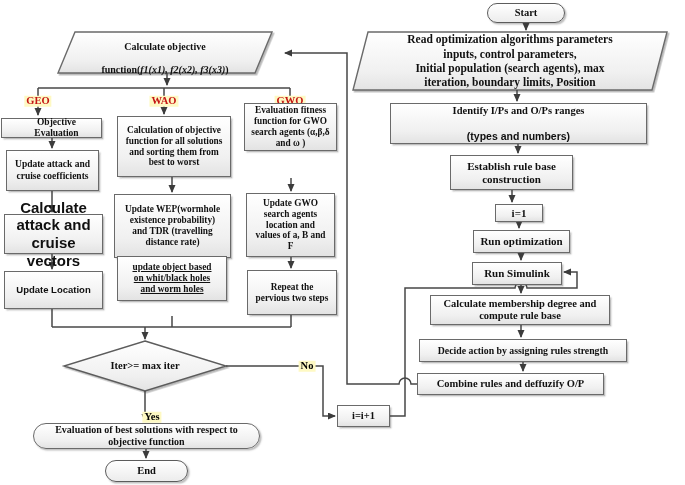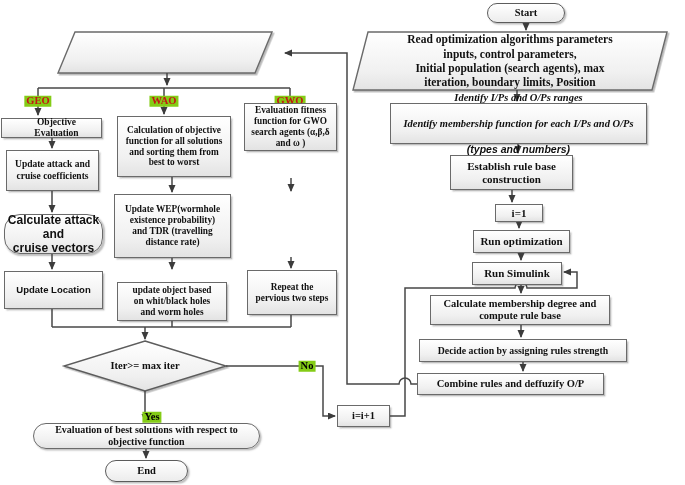--- a/index.html
+++ b/index.html
@@ -12,24 +12,24 @@
   .box{background:linear-gradient(180deg,#ffffff 0%,#f0f0f0 70%,#e3e3e3 100%);
        border:1.4px solid #6a6a6a;
        box-shadow:1.6px 1.6px 1.6px rgba(70,70,70,.35);}
   .oval{border-radius:12px;
         background:linear-gradient(180deg,#ffffff,#ececec);
         border:1.5px solid #5c5c5c;
         box-shadow:1.6px 1.6px 1.6px rgba(70,70,70,.35);}
   .shape-text{background:transparent;border:none;}
   .sans{font-family:"Liberation Sans",sans-serif;}
   .blockline{display:block;}
-  .chip{position:absolute;transform:translate(-50%,-50%);background:#84cc16;
+  .chip{position:absolute;transform:translate(-50%,-50%);background:#fef9c3;
         padding:0 2px;font-weight:bold;line-height:1;white-space:nowrap;}
   .red{color:#c51414;}
-  .f9{font-size:12px;border-radius:16px;}  .f93{font-size:9.3px;} .f95{font-size:9.5px;}
+  .f9{font-size:15px;}  .f93{font-size:9.3px;} .f95{font-size:9.5px;}
   .f98{font-size:9.8px;} .f10{font-size:10px;} .f105{font-size:10.5px;}
   .f11{font-size:11px;} .f115{font-size:11.5px;}
 </style>
 </head>
 <body>
 
 <div id="canvas">
 
   <svg id="wires" width="685" height="485" viewBox="0 0 685 485">
     <defs>
@@ -82,71 +82,81 @@
       <path d="M519 222 V228" marker-end="url(#ah)"></path>
       <path d="M521 253 V260" marker-end="url(#ah)"></path>
       <path d="M521 285 V293" marker-end="url(#ah)"></path>
       <path d="M521 325 V337" marker-end="url(#ah)"></path>
       <path d="M523 362 V371" marker-end="url(#ah)"></path>
       <path d="M417 384 H411 A6 6 0 0 0 399 384 H347 V53 H285" marker-end="url(#ah)"></path>
       <path d="M390 416 H405 V288 H515 A6 6 0 0 1 527 288 H577 V272 H564" marker-end="url(#ah)"></path>
     </g>
   </svg>
 
+  <div class="node shape-text f10" style="left:75px;top:33px;width:180px;height:39px;">
+    <div>
+      <span>Calculate objective</span><br>
+      <span>function(</span><i>f1(x1), f2(x2), f3(x3)</i><span>)</span>
+    </div>
+  </div>
 
   <span class="chip red f105" style="left:38px;top:101px;">GEO</span>
   <span class="chip red f105" style="left:164px;top:101px;">WAO</span>
   <span class="chip red f105" style="left:290px;top:101px;">GWO</span>
 
   <div class="node box f95" style="left:1px;top:118px;width:101px;height:20px;padding-left:12px;">Objective Evaluation</div>
   <div class="node box f95" style="left:6px;top:150px;width:93px;height:41px;">Update attack and
 cruise coefficients</div>
   <div class="node box f9 sans" style="left:4px;top:214px;width:99px;height:40px;">Calculate attack and
 cruise vectors</div>
   <div class="node box f95 sans" style="left:4px;top:271px;width:99px;height:38px;">Update Location</div>
 
   <div class="node box f93" style="left:117px;top:116px;width:114px;height:61px;">Calculation of objective
 function for all solutions
 and sorting them from
 best to worst</div>
   <div class="node box f93" style="left:114px;top:194px;width:117px;height:64px;">Update WEP(wormhole
 existence probability)
 and TDR (travelling
 distance rate)</div>
-  <div class="node box f93" style="left:117px;top:282px;width:110px;height:39px;">update object based
+  <div class="node box f93" style="left:117px;top:256px;width:110px;height:45px;text-decoration:underline;">update object based
 on whit/black holes
 and worm holes</div>
 
   <div class="node box f93" style="left:244px;top:103px;width:93px;height:48px;">Evaluation  fitness
 function for GWO
 search agents (α,β,δ
 and ω )</div>
+  <div class="node box f93" style="left:246px;top:193px;width:89px;height:64px;">Update GWO
+search agents
+location and
+values of a, B and
+F</div>
   <div class="node box f93" style="left:247px;top:270px;width:90px;height:45px;">Repeat the
 pervious two steps</div>
 
   <div class="node shape-text f105" style="left:95px;top:356px;width:100px;height:20px;">Iter&gt;= max iter</div>
 
   <span class="chip f105" style="left:152px;top:417px;">Yes</span>
   <span class="chip f105" style="left:307px;top:366px;">No</span>
 
   <div class="node box f10" style="left:33px;top:423px;width:227px;height:26px;border-radius:13px;">Evaluation of best solutions with respect to
 objective function</div>
   <div class="node oval f105" style="left:105px;top:460px;width:83px;height:22px;">End</div>
 
   <div class="node oval f105" style="left:487px;top:3px;width:78px;height:20px;">Start</div>
 
   <div class="node shape-text f115" style="left:368px;top:32px;width:284px;height:58px;line-height:1.25;">Read optimization algorithms parameters
 inputs, control parameters,
 Initial population (search agents), max
 iteration, boundary limits, Position</div>
 
-  <div class="node box f105" style="left:390px;top:103px;width:257px;height:41px;line-height:1.25;font-style:italic;">
+  <div class="node box f105" style="left:390px;top:103px;width:257px;height:41px;line-height:1.25;">
     <div>
       <span class="blockline">Identify I/Ps and O/Ps ranges</span>
-      <span class="blockline">Identify membership function for each I/Ps and O/Ps</span>
       <span class="blockline sans">(types and numbers)</span>
     </div>
   </div>
 
   <div class="node box f11" style="left:450px;top:155px;width:123px;height:35px;text-align:center;">Establish rule base
 construction</div>
   <div class="node box f11" style="left:495px;top:204px;width:48px;height:18px;">i=1</div>
   <div class="node box f11" style="left:473px;top:230px;width:97px;height:23px;">Run optimization</div>
   <div class="node box f105" style="left:430px;top:295px;width:180px;height:30px;">Calculate membership degree and
 compute rule base</div>

